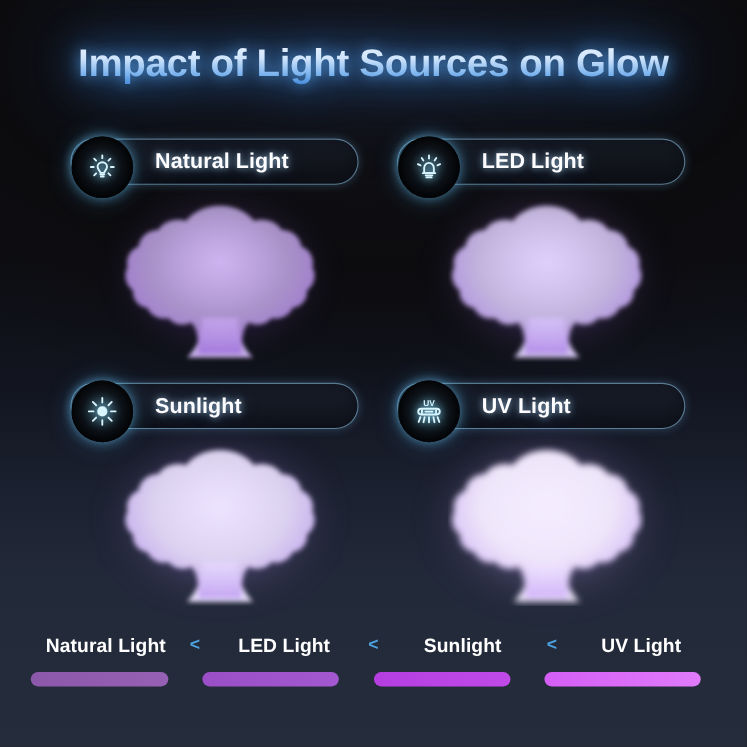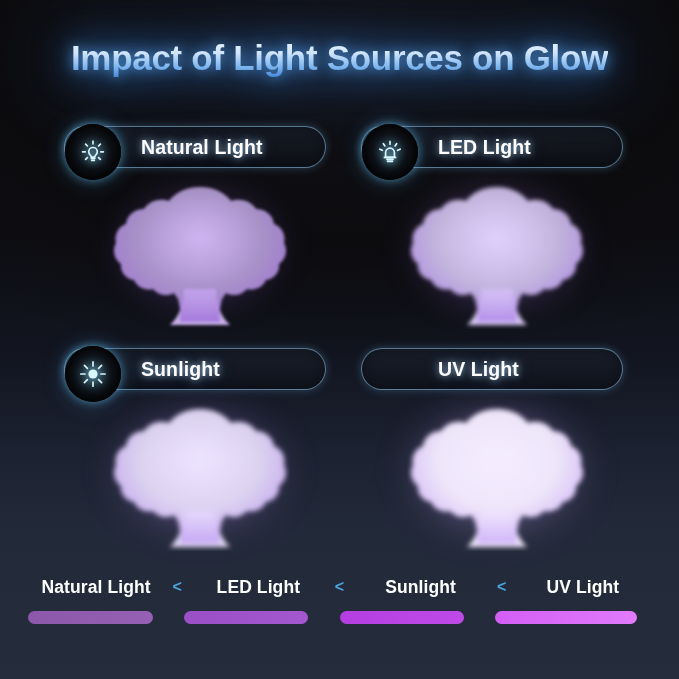--- a/index.html
+++ b/index.html
@@ -251,20 +251,28 @@
               <path d="M74 110 C74 124 69 138 60 146 L120 146 C111 138 106 124 106 110 Z" fill="url(#gs2)"></path>
               <path d="M90 8 C104 8 115 14 121 22 C130 19 141 22 146 30 C155 30 163 36 164 45 C172 48 176 56 174 64 C178 71 176 80 169 85 C170 93 164 100 156 101 C153 108 145 112 137 110 C132 116 123 118 116 114 L112 120 C110 128 109 136 110 143 L70 143 C71 136 70 128 68 120 L64 114 C57 118 48 116 43 110 C35 112 27 108 24 101 C16 100 10 93 11 85 C4 80 2 71 6 64 C4 56 8 48 16 45 C17 36 25 30 34 30 C39 22 50 19 59 22 C65 14 76 8 90 8 Z" fill="url(#gc2)"></path>
             </g>
           </svg>
         </div>
     </div>
   </div>
 
   <div class="panel p3">
     <div class="pill">
+      <div class="icon-badge">
+        <svg viewBox="0 0 32 32">
+          <text x="16" y="11" font-size="7.6" text-anchor="middle">UV</text>
+          <rect x="6.2" y="13.6" width="19.6" height="5.2" rx="2.6"></rect>
+          <path d="M9.6 14.8v2.8M22.4 14.8v2.8M12.8 16.2h6.4"></path>
+          <path d="M8.2 21.2l-1.6 4.4M12 21.2l-1 4.6M16 21.2v4.7M20 21.2l1 4.6M23.8 21.2l1.6 4.4"></path>
+        </svg>
+      </div>
       <div class="pill-label">UV Light</div>
     </div>
     <div class="obj-wrap">
       <div class="obj">
           <div class="halo" style="background: radial-gradient(rgba(195, 150, 250, 0.7) 0%, rgba(195, 150, 250, 0.42) 42%, rgba(110, 60, 190, 0) 72%); filter: blur(19.4px);"></div>
           <svg viewBox="0 0 180 150">
             <defs>
               <radialGradient id="gc3" cx="50%" cy="38%" r="68%">
                 <stop offset="0%" stop-color="#f4ecff"></stop>
                 <stop offset="52%" stop-color="#f4ecff" stop-opacity="0.96"></stop>

